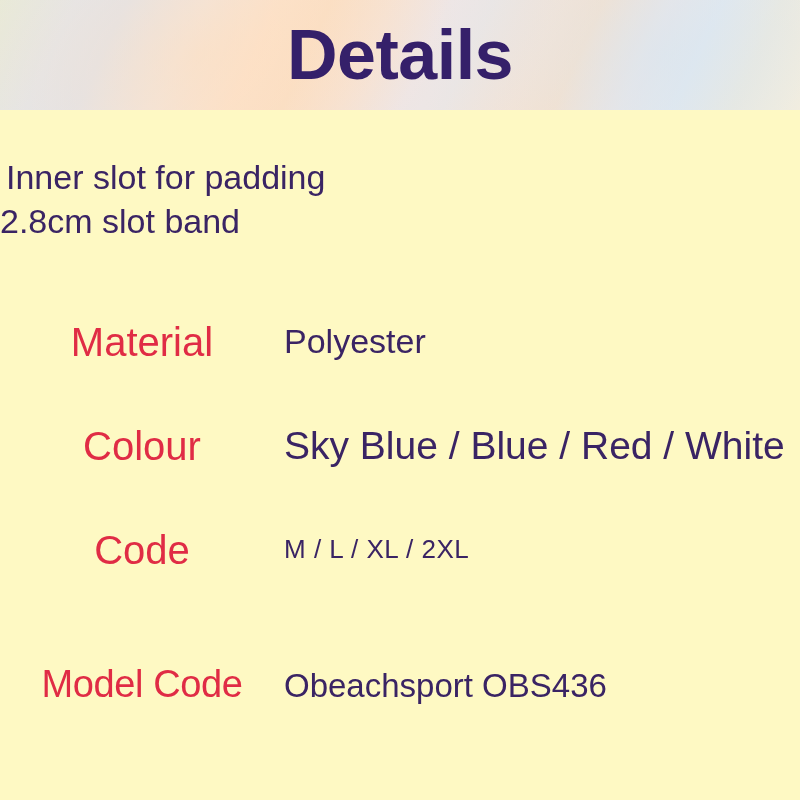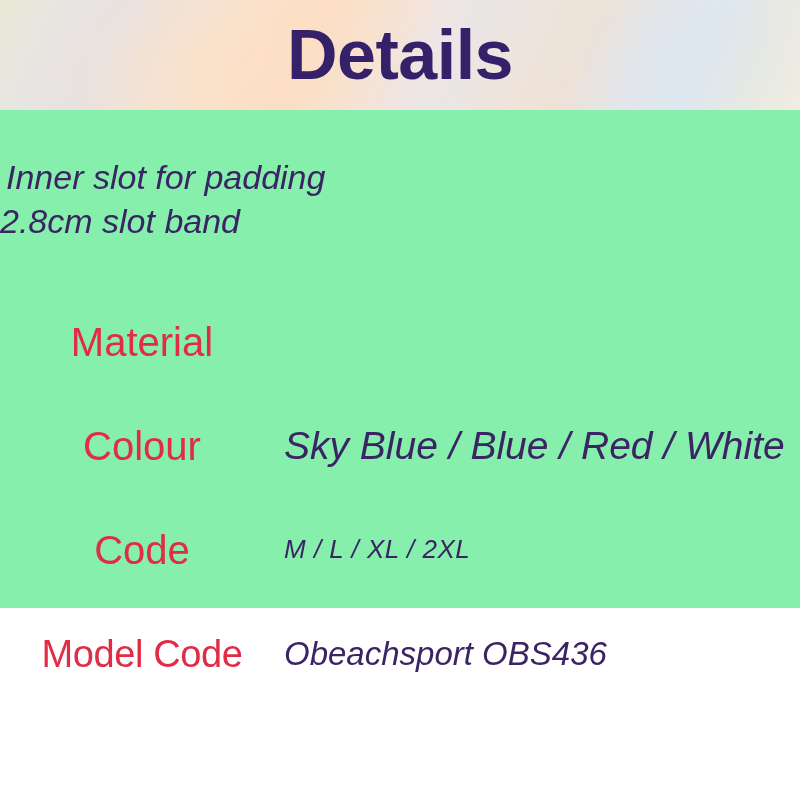--- a/index.html
+++ b/index.html
@@ -10,22 +10,22 @@
     width: 800px;
     height: 800px;
     background: #ffffff;
     font-family: "Liberation Sans", sans-serif;
     overflow: hidden;
   }
 
   #page {
     position: relative;
     width: 800px;
-    height: 608px;
-    background: #86efac;
+    height: 800px;
+    background: #fef9c3;
   }
 
   
   #header-band {
     position: absolute;
     left: 0;
     top: 0;
     width: 800px;
     height: 110px;
     overflow: hidden;
@@ -109,29 +109,28 @@
     letter-spacing: -0.4px;
   }
 
   .spec-value {
     flex: 1 1 auto;
     color: #3a2464;
     font-size: 34px;
     font-weight: 400;
     line-height: 1.22;
     white-space: nowrap;
-    font-style: italic;
   }
 
   
   #row-features   { height: 180px; }
   #row-material   { height: 104px; }
   #row-colour     { height: 104px; }
   #row-size       { height: 104px; }
-  #row-modelcode  { height: 104px; }
+  #row-modelcode  { height: 104px; align-items: flex-end; }
 
   #row-features .spec-value { line-height: 1.28; }
   #row-features .feature-line:first-child { padding-left: 6px; }
 
   #row-colour .spec-value { font-size: 39px; }
   #row-size .spec-value   { font-size: 26px; letter-spacing: 0.5px; }
   #row-modelcode .spec-value { font-size: 33px; }
 </style>
 </head>
 <body>
@@ -146,20 +145,21 @@
 
     <div class="spec-row" id="row-features">
       <div class="spec-value">
         <div class="feature-line">Inner slot for padding</div>
         <div class="feature-line">2.8cm slot band</div>
       </div>
     </div>
 
     <div class="spec-row" id="row-material">
       <div class="spec-label">Material</div>
+      <div class="spec-value">Polyester</div>
     </div>
 
     <div class="spec-row" id="row-colour">
       <div class="spec-label">Colour</div>
       <div class="spec-value">Sky Blue / Blue / Red / White</div>
     </div>
 
     <div class="spec-row" id="row-size">
       <div class="spec-label">Code</div>
       <div class="spec-value">M  / L / XL / 2XL</div>

